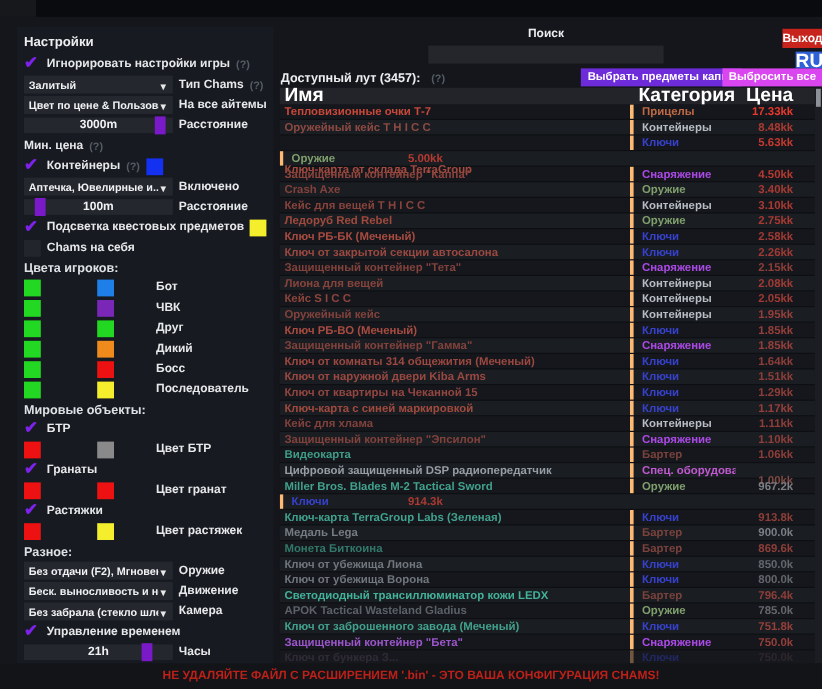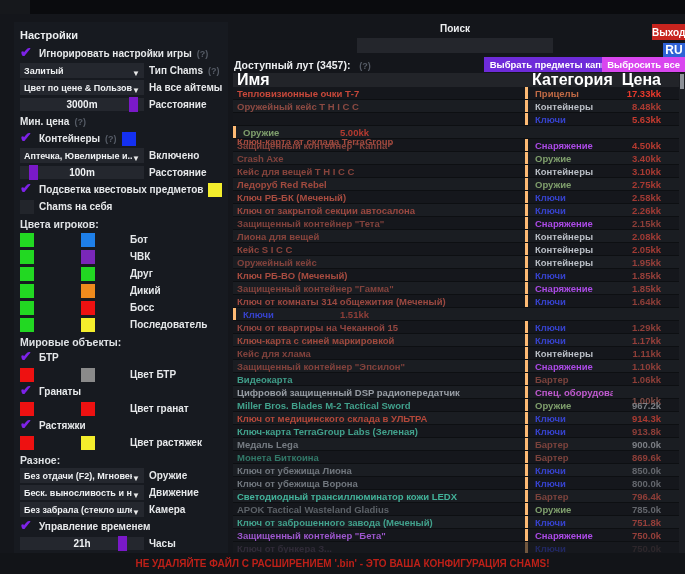--- a/index.html
+++ b/index.html
@@ -5,21 +5,21 @@
   * { margin:0; padding:0; box-sizing:border-box; }
   html,body { width:685px; height:574px; background:#0c0d10; }
   .app { position:relative; width:685px; height:574px; background:#14161b;
          font-family:"Liberation Sans", sans-serif; overflow:hidden; color:#e6e8ea; }
   .topbar { position:absolute; top:0; left:0; right:0; height:14px; background:#0a0b0e; }
   .topbar-corner { position:absolute; top:0; left:0; width:30px; height:14px; background:#16181c; }
 
   
   .btn { border:none; cursor:pointer; font-family:inherit; font-weight:bold; color:#fff; }
   .btn-exit { position:absolute; top:24px; right:0; width:33px; height:16px; background:#c8241e; font-size:10px; }
-  .btn-lang { position:absolute; top:43px; right:0; width:22px; height:14px; background:#2f62d6; font-size:12px; }
+  .btn-lang { position:absolute; top:43px; right:0; width:22px; height:14px; background:#2f62d6; font-size:16px; }
 
   
   .sidebar { position:absolute; left:14px; top:22px; width:214px; height:531px;
              background:#171a20; padding:5px 0 0 0; }
   .sb-title { font-size:11px; font-weight:bold; color:#eceef0; padding:2px 0 4px 6px; }
   .row { display:flex; align-items:center; height:17px; padding-left:6px; gap:5px; white-space:nowrap; }
   .lbl { font-size:10px; font-weight:bold; color:#e6e8ea; }
   .help { font-size:9px; font-weight:bold; color:#565c66; }
   .sb-heading { font-size:10.5px; font-weight:bold; color:#dfe2e5; padding:3px 0 1px 6px; }
 
@@ -378,20 +378,21 @@
     <span class="c-price" style="color: rgb(150, 63, 58);">1.85kk</span>
   </div>
 
   <div class="trow">
     <span class="c-name" style="color: rgb(154, 72, 64);">Ключ от комнаты 314 общежития (Меченый)</span>
     <span class="c-cat" style="color: rgb(54, 66, 204);">Ключи</span>
     <span class="c-price" style="color: rgb(142, 62, 56);">1.64kk</span>
   </div>
 
   <div class="trow alt">
+    <span class="c-name" style="color: rgb(154, 72, 64);">Ключ от наружной двери Kiba Arms</span>
     <span class="c-cat" style="color: rgb(54, 66, 204);">Ключи</span>
     <span class="c-price" style="color: rgb(142, 62, 56);">1.51kk</span>
   </div>
 
   <div class="trow">
     <span class="c-name" style="color: rgb(146, 70, 64);">Ключ от квартиры на Чеканной 15</span>
     <span class="c-cat" style="color: rgb(54, 66, 204);">Ключи</span>
     <span class="c-price" style="color: rgb(142, 62, 56);">1.29kk</span>
   </div>
 
@@ -425,21 +426,20 @@
     <span class="c-price" style="color: rgb(126, 74, 68); margin-top: 16px;">1.00kk</span>
   </div>
 
   <div class="trow">
     <span class="c-name" style="color: rgb(65, 161, 140);">Miller Bros. Blades M-2 Tactical Sword</span>
     <span class="c-cat" style="color: rgb(127, 159, 108);">Оружие</span>
     <span class="c-price" style="color: rgb(123, 126, 132);">967.2k</span>
   </div>
 
   <div class="trow alt">
-    <span class="c-name" style="color: rgb(180, 72, 58);">Ключ от медицинского склада в УЛЬТРА</span>
     <span class="c-cat" style="color: rgb(54, 66, 204);">Ключи</span>
     <span class="c-price" style="color: rgb(170, 58, 49);">914.3k</span>
   </div>
 
   <div class="trow">
     <span class="c-name" style="color: rgb(65, 161, 140);">Ключ-карта TerraGroup Labs (Зеленая)</span>
     <span class="c-cat" style="color: rgb(54, 66, 204);">Ключи</span>
     <span class="c-price" style="color: rgb(142, 62, 56);">913.8k</span>
   </div>
 

